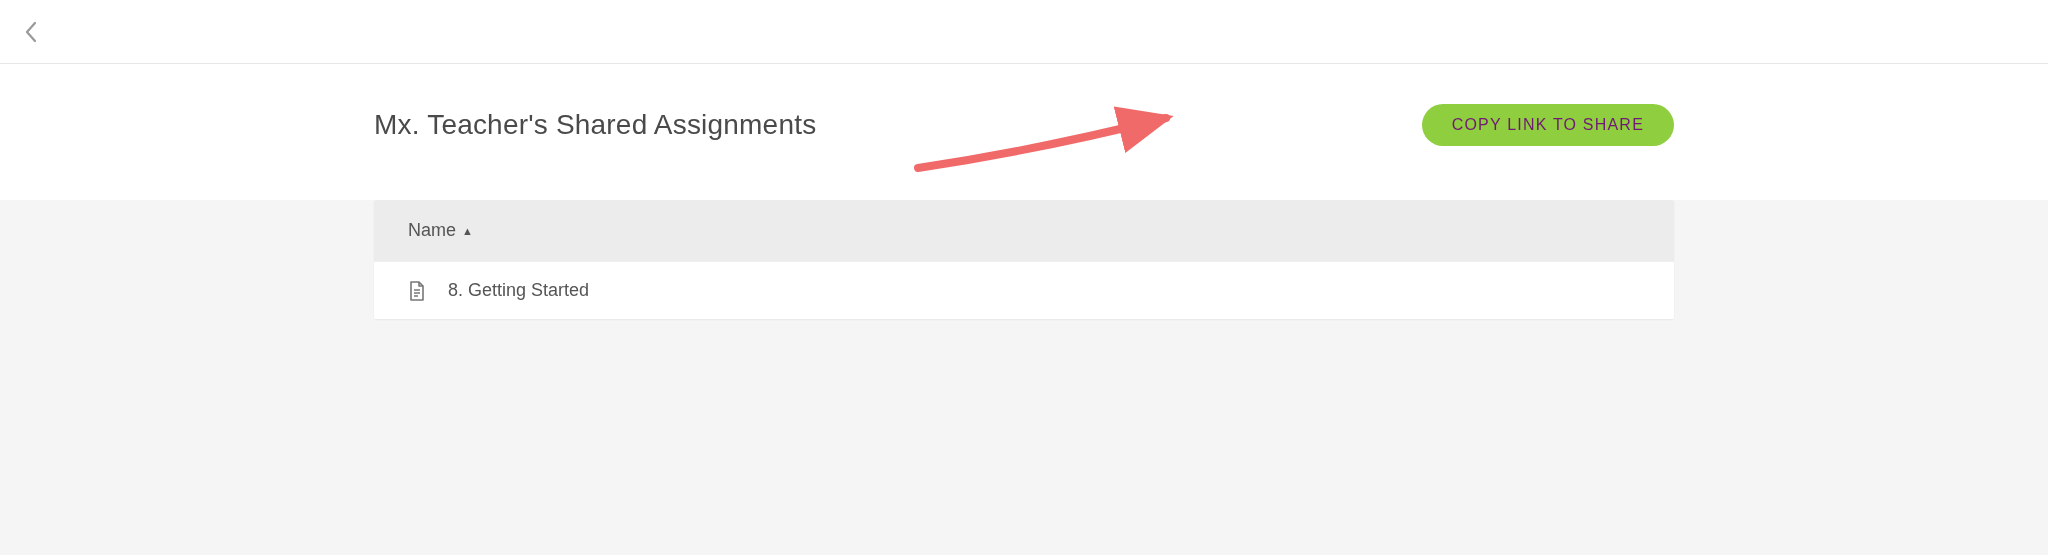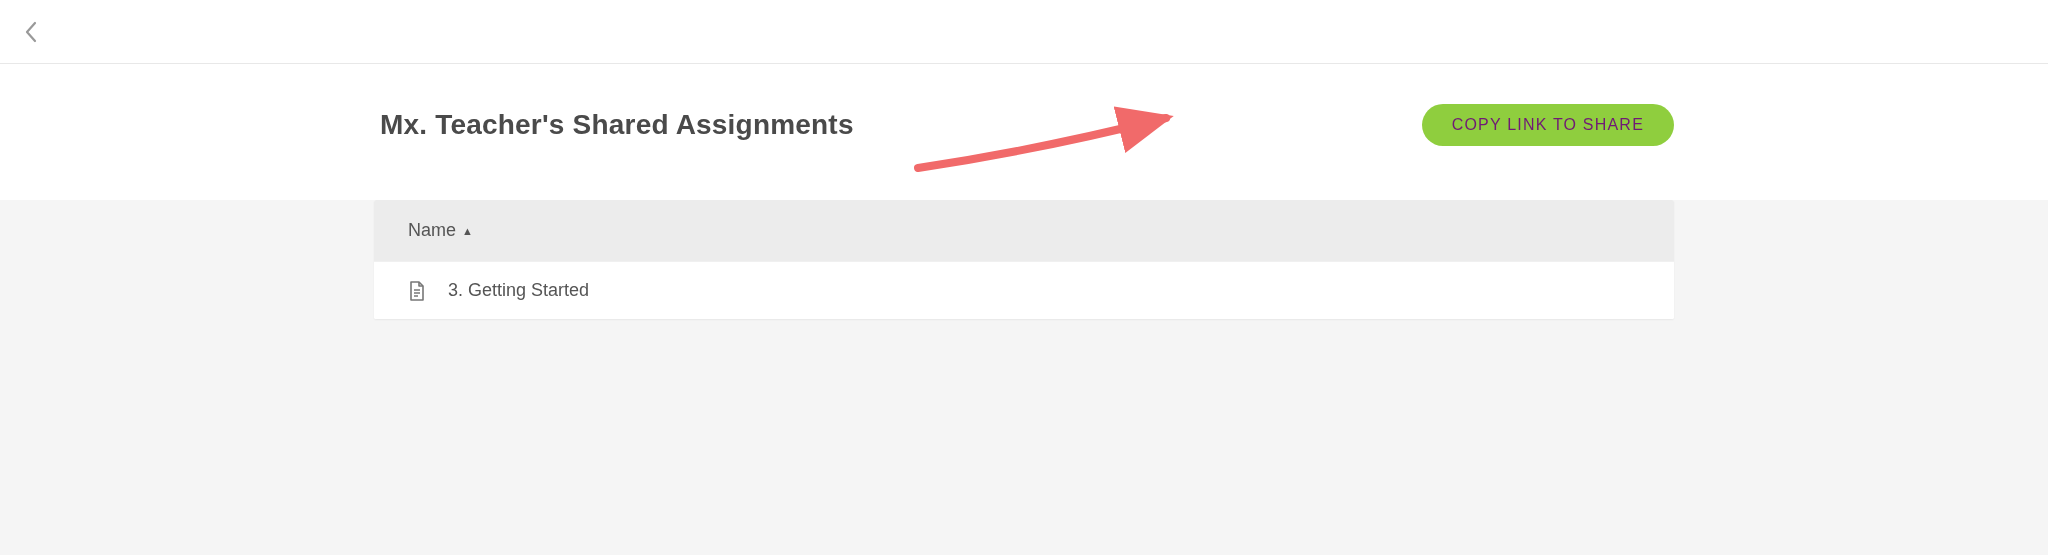--- a/index.html
+++ b/index.html
@@ -51,24 +51,23 @@
       max-width: 1300px;
       margin: 0 auto;
     }
     .hdr {
       display: flex;
       align-items: center;
       justify-content: space-between;
     }
     .page-title {
       font-size: 28px;
-      font-weight: 700;
+      font-weight: 400;
       color: #4a4a4a;
       letter-spacing: 0.2px;
-      margin-left: 6px;
     }
     .copy-btn {
       background: #8fce3e;
       color: #701a75;
       border: none;
       border-radius: 22px;
       padding: 12px 30px;
       font-size: 16px;
       font-weight: 500;
       letter-spacing: 1.2px;
@@ -157,21 +156,21 @@
         <div class="table-row">
           <span class="doc-icon">
             <svg width="18" height="20" viewBox="0 0 18 20">
               <path d="M3 1 L11 1 L15 5 L15 19 L3 19 Z" fill="none" stroke="#777" stroke-width="1.6" stroke-linejoin="round"></path>
               <path d="M11 1 L11 5 L15 5" fill="none" stroke="#777" stroke-width="1.6" stroke-linejoin="round"></path>
               <line x1="6" y1="9" x2="12" y2="9" stroke="#777" stroke-width="1.4"></line>
               <line x1="6" y1="12" x2="12" y2="12" stroke="#777" stroke-width="1.4"></line>
               <line x1="6" y1="15" x2="10" y2="15" stroke="#777" stroke-width="1.4"></line>
             </svg>
           </span>
-          <span class="row-label">3. Getting Started</span>
+          <span class="row-label">8. Getting Started</span>
         </div>
       </div>
     </div>
   </div>
 </div>
 
 <svg class="arrow-annotation" width="290" height="80">
   <defs>
     <marker id="arrowhead" markerWidth="8" markerHeight="8" refX="6" refY="3" orient="auto">
       <path d="M0,0 L7,3 L0,6 Z" fill="#f16a6a"></path>

